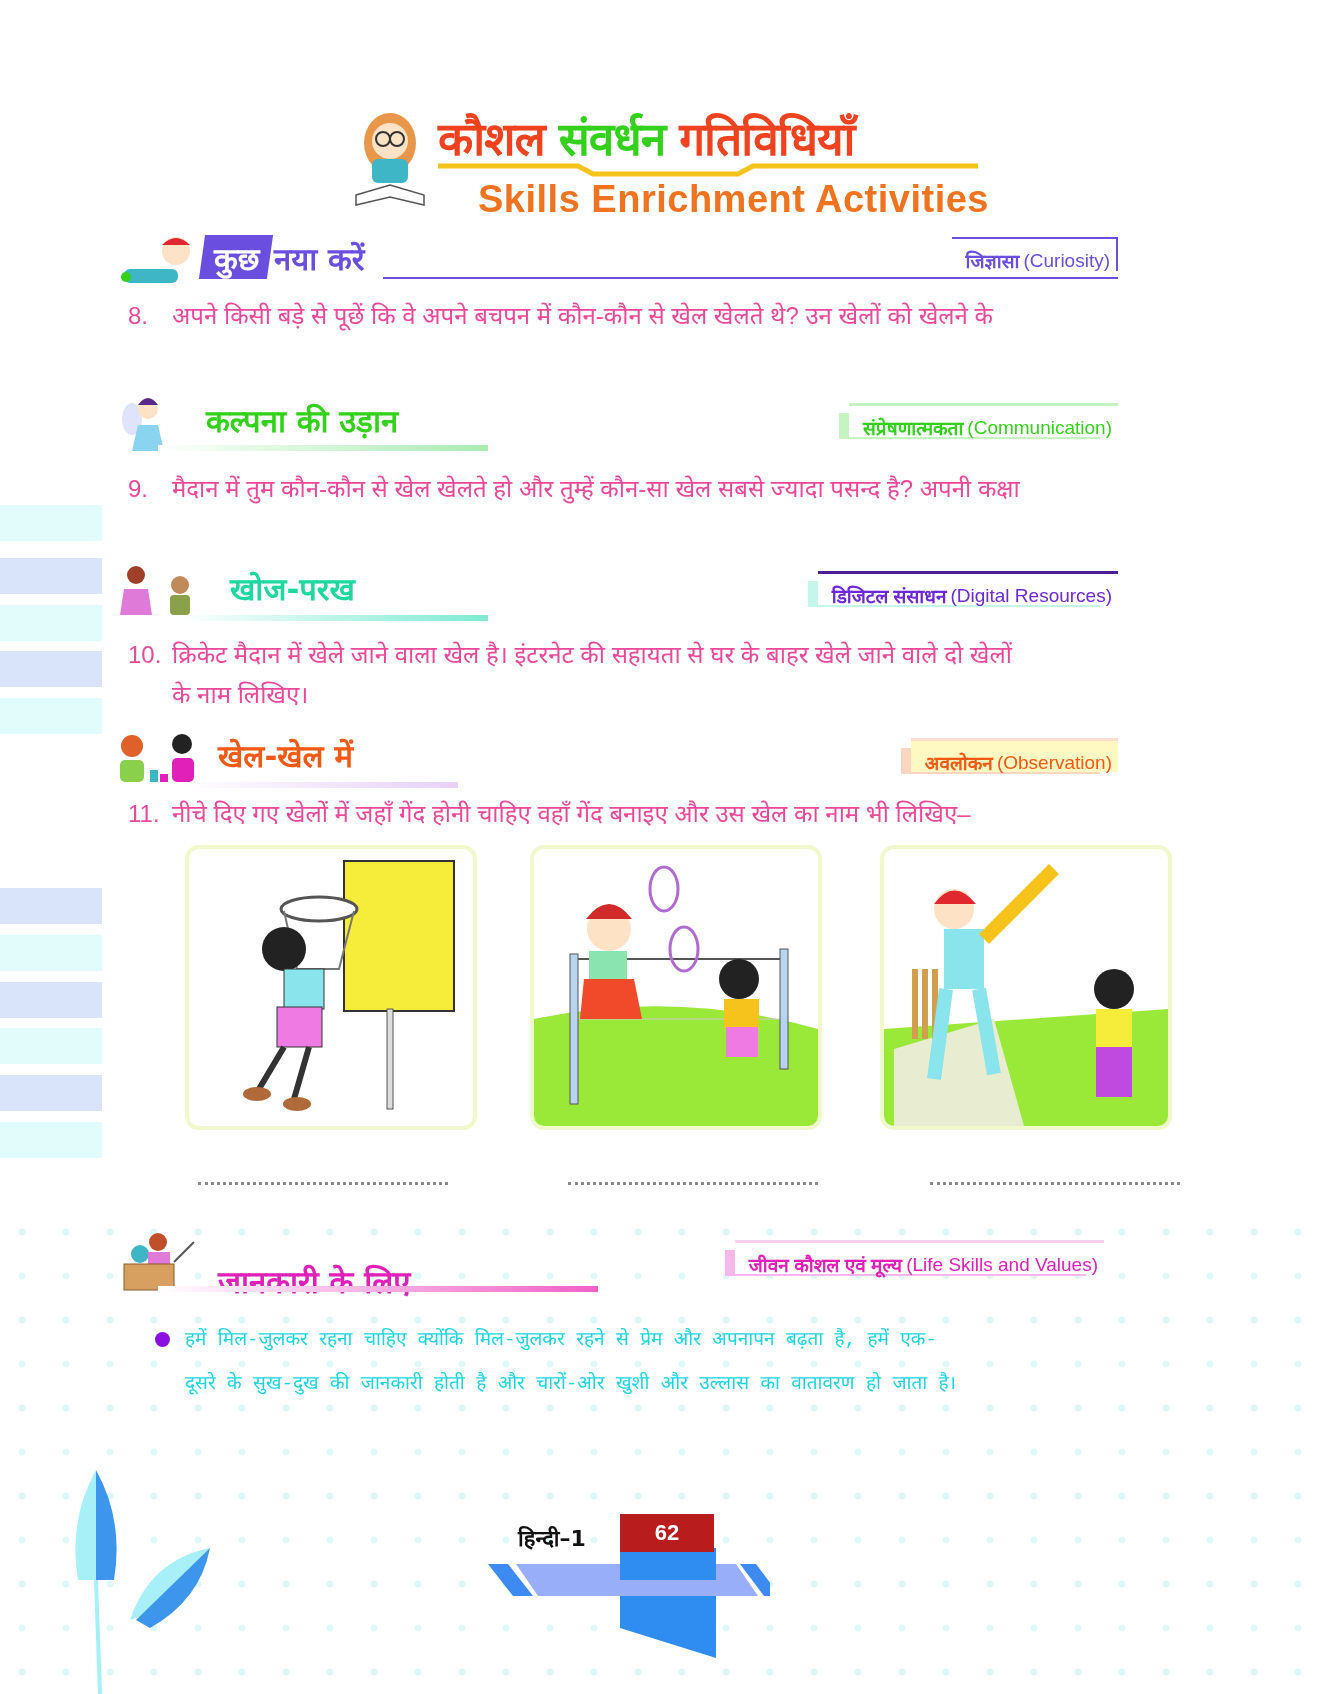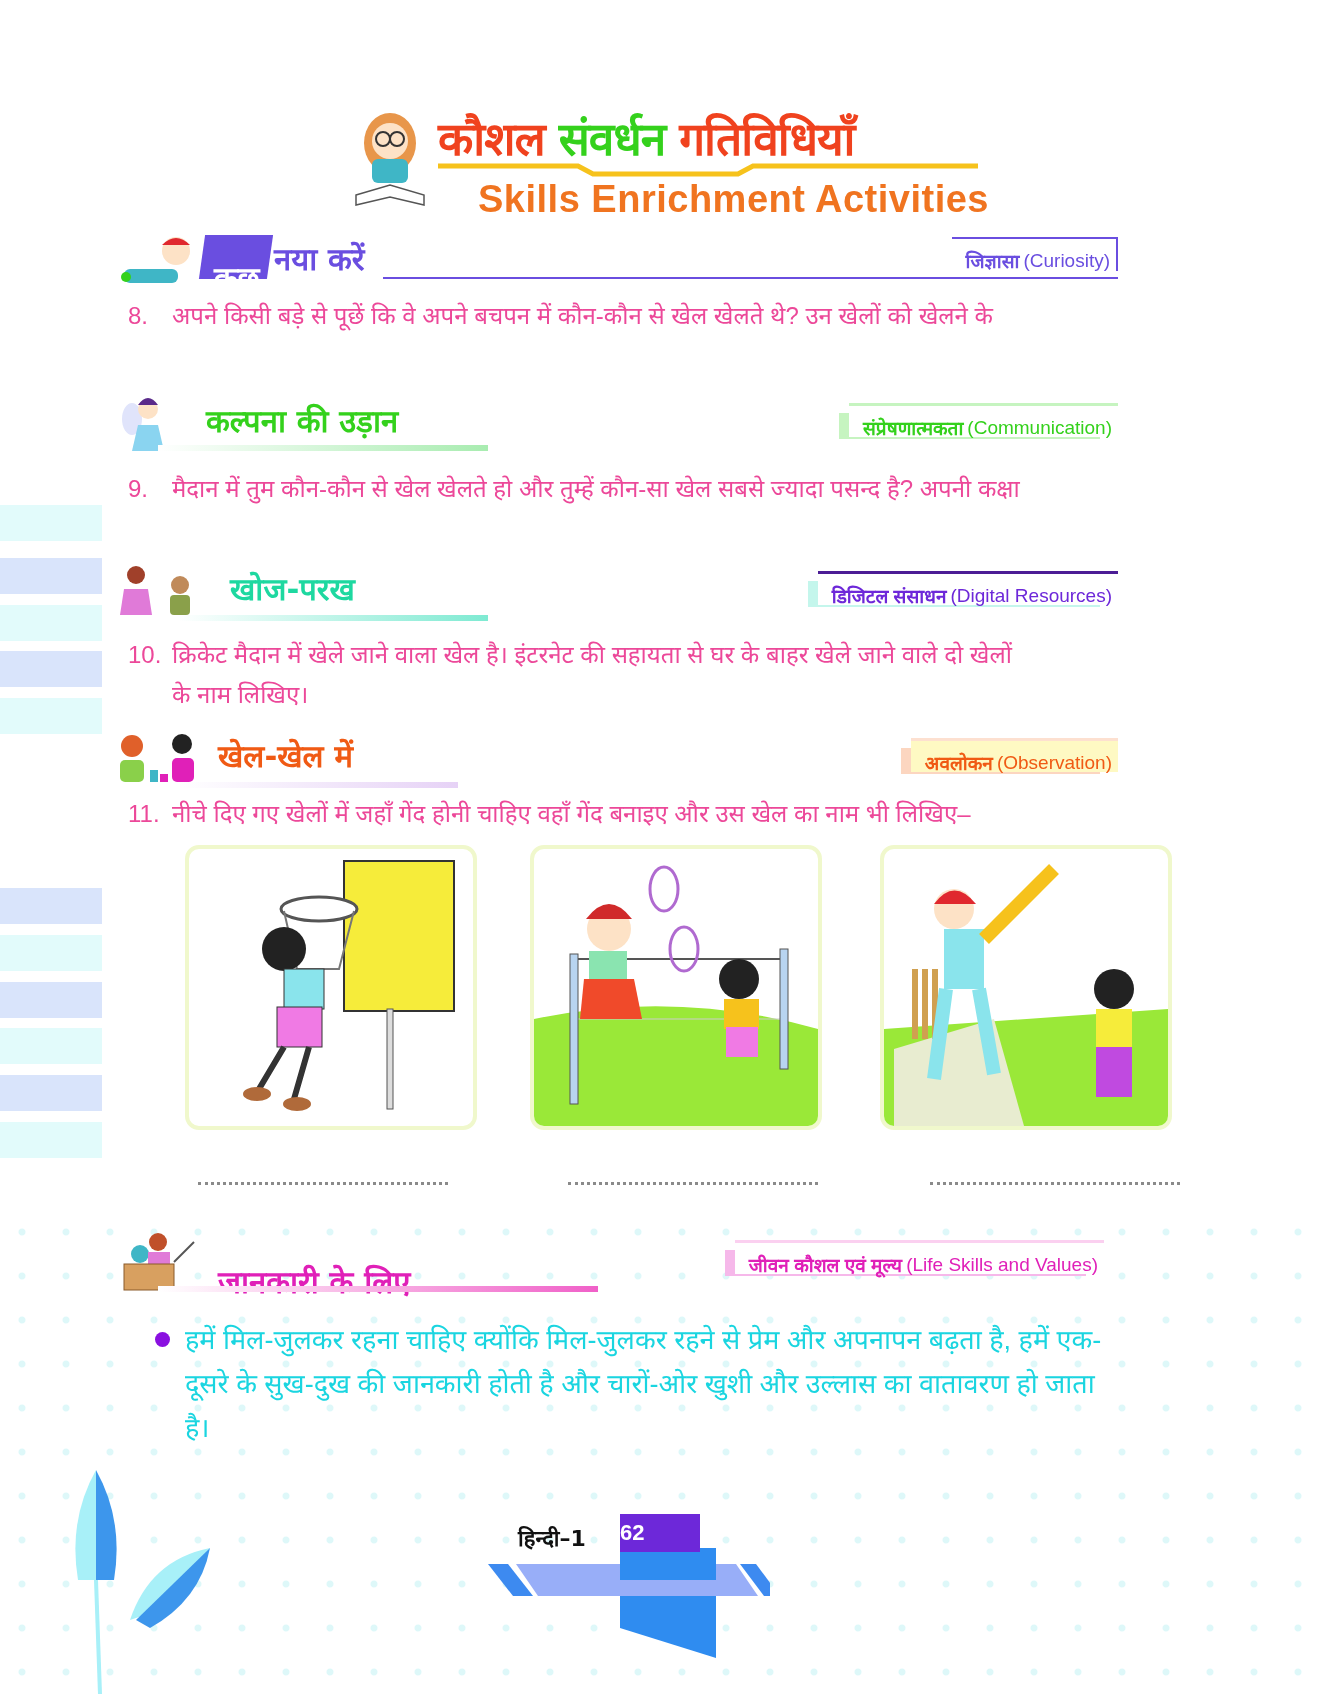--- a/index.html
+++ b/index.html
@@ -34,26 +34,26 @@
   .tag .en { font-weight: normal; margin-left: 4px; font-size: 19px; }
 
   .q { position: absolute; left: 128px; width: 990px; font-size: 24px; line-height: 40px; color: #ec4899; font-family: "Liberation Sans", sans-serif; }
   .q .num { display: inline-block; width: 44px; }
   .q .cont { padding-left: 44px; display: block; }
 
   
   .panel { position: absolute; top: 845px; width: 292px; height: 285px; border: 4px solid #f0f8cc; border-radius: 14px; background: #fff; overflow: hidden; }
   .answer-line { position: absolute; top: 1182px; width: 250px; border-bottom: 3px dotted #8a8a8a; }
 
-  .bullet-text { position: absolute; left: 155px; top: 1318px; width: 960px; font-size: 27px; line-height: 44px; color: #1ad5e0; font-family: Liberation Sans, sans-serif; }
+  .bullet-text { position: absolute; left: 155px; top: 1318px; width: 960px; font-size: 19px; line-height: 44px; color: #1ad5e0; font-family: Liberation Mono, monospace; }
   .bullet-dot { position: absolute; left: 155px; top: 1332px; width: 15px; height: 15px; border-radius: 50%; background: #8a10e0; }
 
   
   .footer-book { position: absolute; left: 518px; top: 1522px; font-size: 22px; font-weight: bold; color: #111; }
-  .footer-page { position: absolute; left: 620px; top: 1514px; width: 80px; height: 38px; background: #6d28d9; color: #fff; font-size: 22px; font-weight: bold; line-height: 38px; font-family: "Liberation Sans", sans-serif; }
+  .footer-page { position: absolute; left: 620px; top: 1514px; width: 94px; height: 38px; background: #b91c1c; color: #fff; font-size: 22px; font-weight: bold; text-align: center; line-height: 38px; font-family: "Liberation Sans", sans-serif; }
 </style>
 </head>
 <body>
 
 <div class="dots"></div>
 
 <div class="side-stripes">
   <div class="stripe" style="top:0;background:#e2fbfb"></div>
   <div class="stripe" style="top:53px;background:#d9e4fb"></div>
   <div class="stripe" style="top:100px;background:#e2fbfb"></div>
@@ -86,21 +86,21 @@
 </div>
 
 <div class="sec" style="top:233px;">
   <svg class="sec-icon" viewBox="0 0 82 60">
     <circle cx="58" cy="18" r="14" fill="#fde2c6"></circle>
     <path d="M44 12 Q58 -2 72 12 Z" fill="#e0282e"></path>
     <rect x="6" y="36" width="54" height="14" rx="6" fill="#3fb6c6"></rect>
     <circle cx="8" cy="44" r="5" fill="#34d11c"></circle>
   </svg>
   <div style="position:absolute;left:84px;top:2px;width:68px;height:44px;background:#6a4ee0;transform:skewX(-8deg);"></div>
-  <div class="sec-title" style="left:96px;color:#fff;margin-top:19px;">कुछ</div>
+  <div class="sec-title" style="left:96px;color:#fff;">कुछ</div>
   <div class="sec-title" style="left:156px;color:#6a4ee0;">नया करें</div>
   <div class="sec-line" style="left:265px;top:44px;width:735px;height:2px;background:#6a4ee0;"></div>
   <div class="tag" style="top:4px;border-top:2px solid #6a4ee0;border-right:2px solid #6a4ee0;color:#6a4ee0;">
     <span>जिज्ञासा</span>
       <span class="en">(Curiosity)</span>
   </div>
 </div>
 <div class="q" style="top:296px;">
   <span class="num">8.</span><span>अपने किसी बड़े से पूछें कि वे अपने बचपन में कौन-कौन से खेल खेलते थे? उन खेलों को खेलने के</span>
 </div>

